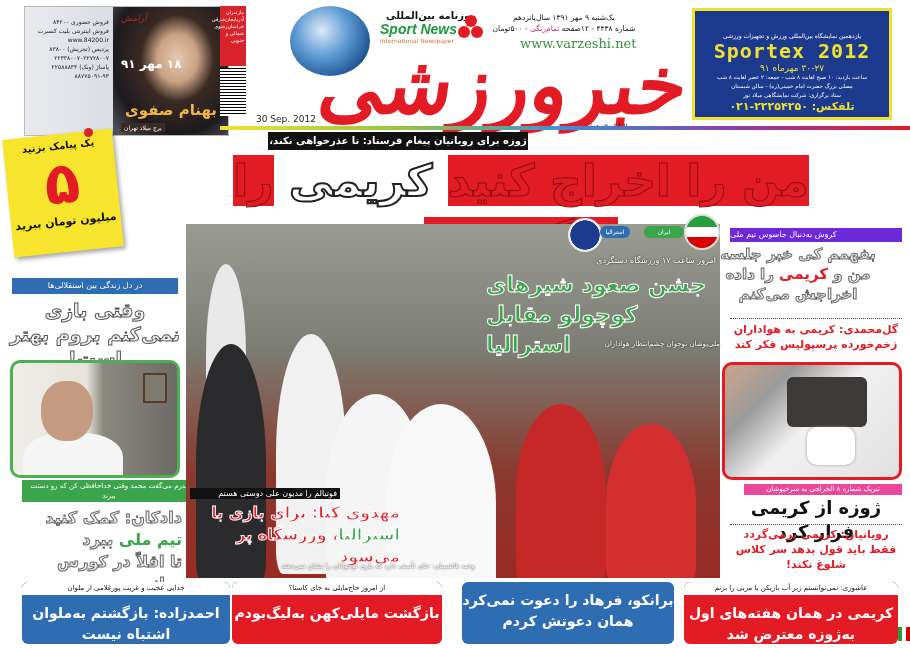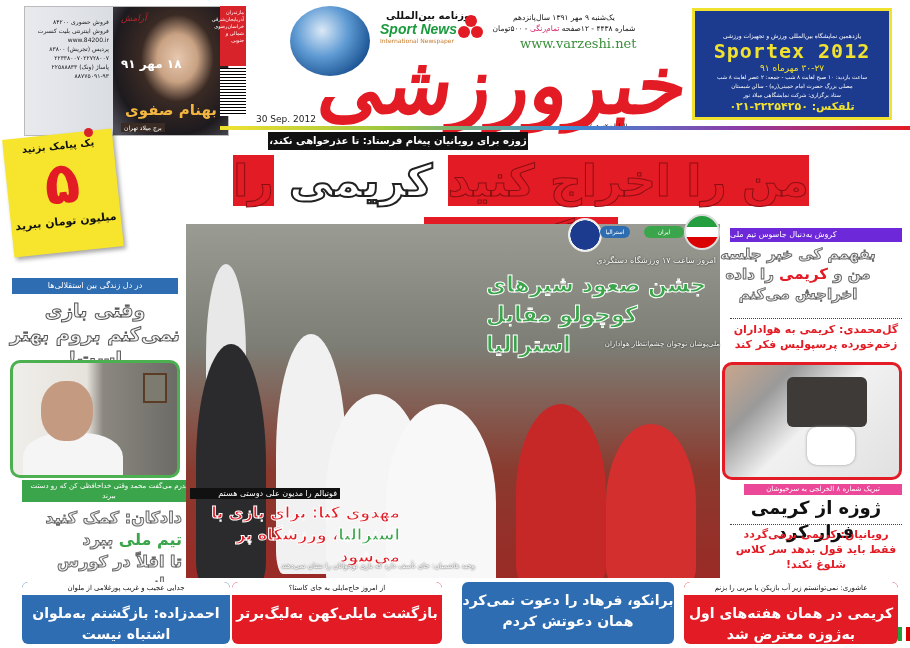--- a/index.html
+++ b/index.html
@@ -216,21 +216,21 @@
 <div id="zhooze" class="abs">ژوزه از کریمی فرار کرد</div>
 <div id="dots2" class="abs"></div>
 <div id="royayan" class="abs">رویانیان: کریمی برمی‌گردد فقط باید قول بدهد سر کلاس شلوغ نکند!</div>
 
 <div id="box1" class="box blue">
   <div class="k">جدایی عجیب و غریب پورغلامی از ملوان</div>
   <div class="t">احمدزاده: بازگشتم به‌ملوان اشتباه نیست</div>
 </div>
 <div id="box2" class="box red">
   <div class="k">از امروز حاج‌مایلی به جای کاستا؟</div>
-  <div class="t">بازگشت مایلی‌کهن به‌لیگ‌برتر</div>
+  <div class="t">بازگشت مایلی‌کهن به‌لیگ‌بودم</div>
 </div>
 <div id="box3" class="box blue">
   <div class="t">برانکو، فرهاد را دعوت نمی‌کرد همان دعوتش کردم</div>
 </div>
 <div id="box4" class="box red">
   <div class="k">عاشوری: نمی‌توانستم زیر آب بازیکن یا مربی را بزنم</div>
   <div class="t">کریمی در همان هفته‌های اول به‌ژوزه معترض شد</div>
 </div>
 <div id="it-flag" class="abs"></div>
 

